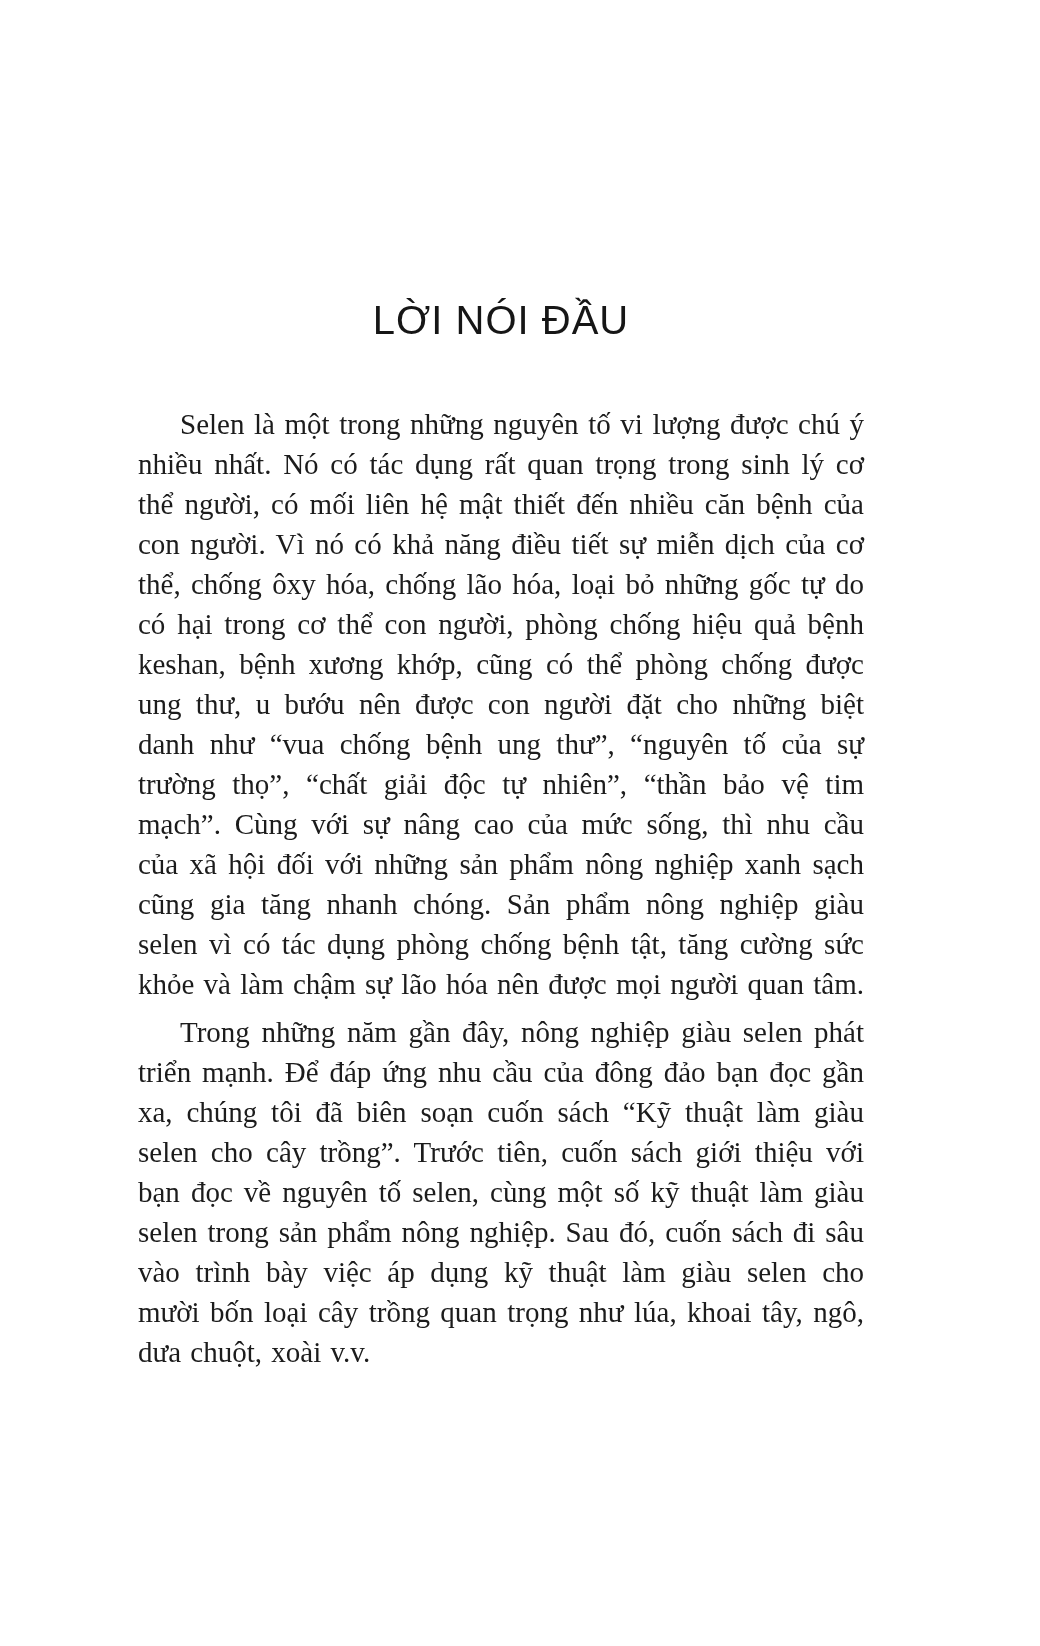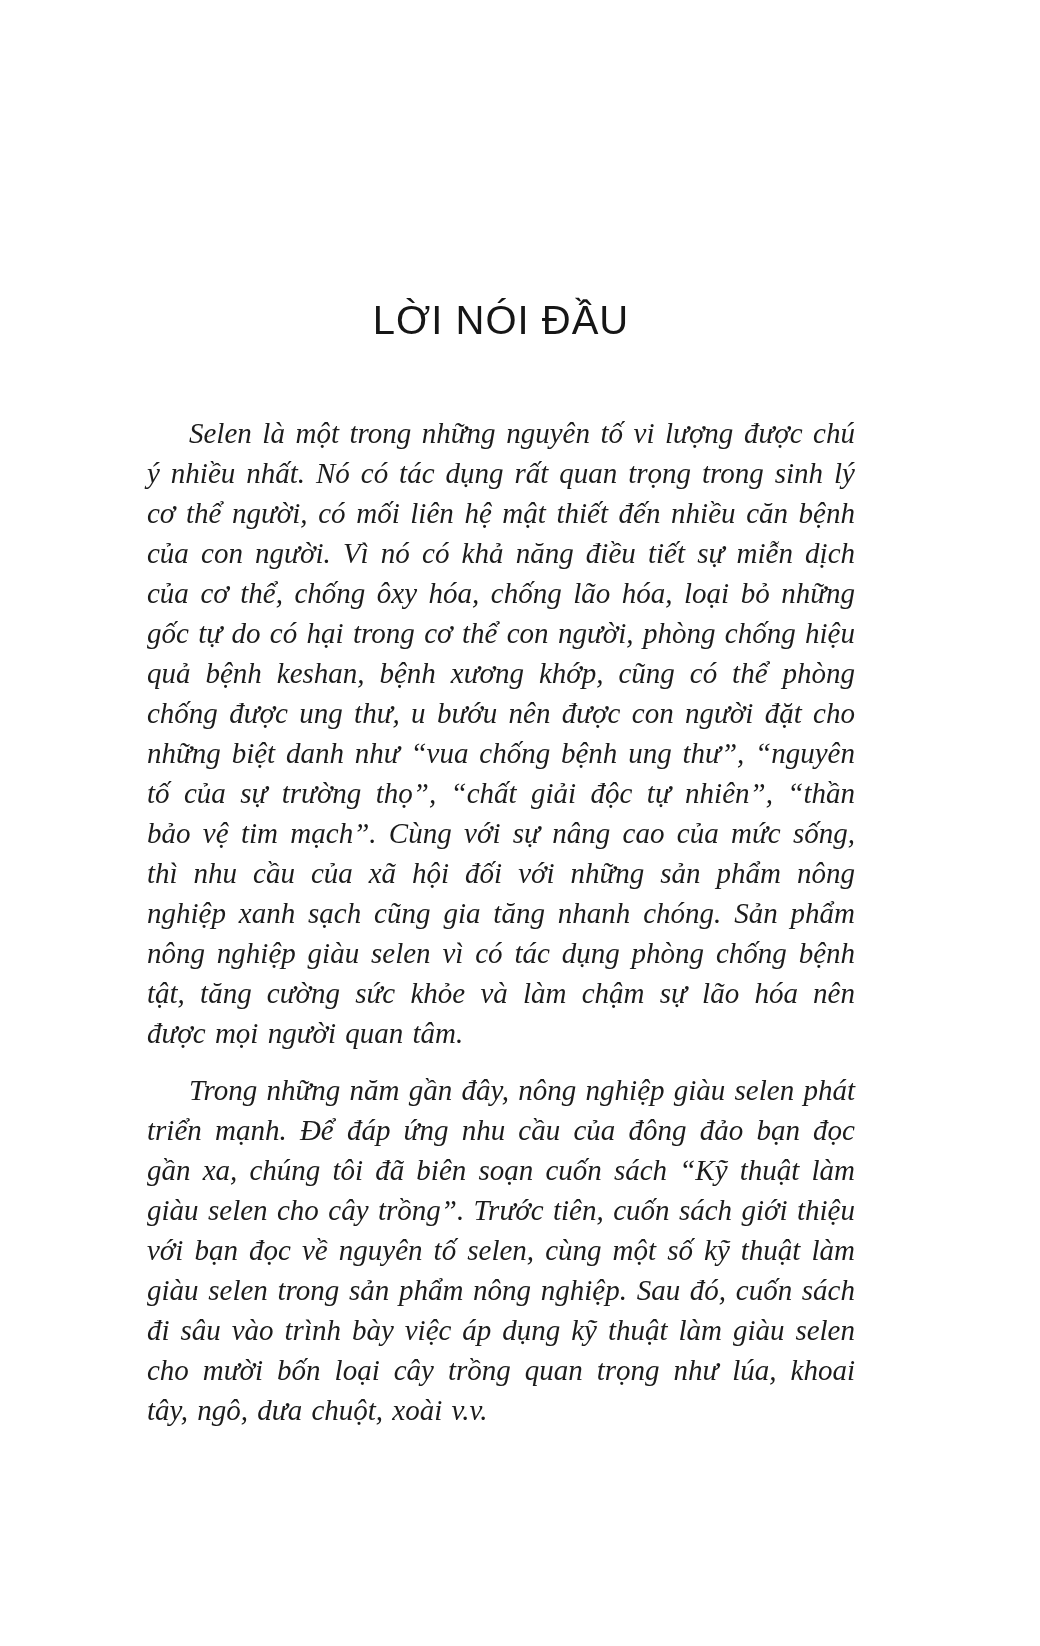--- a/index.html
+++ b/index.html
@@ -33,24 +33,23 @@
     position: absolute;
     top: 396px;
     left: 130px;
     width: 742px;
     font-size: 29px;
     line-height: 40px;
     text-align: justify;
     word-spacing: 2px;
   }
   .content p {
-    margin: 17px;
+    margin: 8px;
     padding: 0;
     text-indent: 42px;
-    font-style: italic;
   }
 </style>
 </head>
 <body>
 
 <div class="page">
   <h1 class="title">LỜI NÓI ĐẦU</h1>
 
   <div class="content">
     <p>Selen là một trong những nguyên tố vi lượng được chú ý nhiều nhất. Nó có tác dụng rất quan trọng trong sinh lý cơ thể người, có mối liên hệ mật thiết đến nhiều căn bệnh của con người. Vì nó có khả năng điều tiết sự miễn dịch của cơ thể, chống ôxy hóa, chống lão hóa, loại bỏ những gốc tự do có hại trong cơ thể con người, phòng chống hiệu quả bệnh keshan, bệnh xương khớp, cũng có thể phòng chống được ung thư, u bướu nên được con người đặt cho những biệt danh như “vua chống bệnh ung thư”, “nguyên tố của sự trường thọ”, “chất giải độc tự nhiên”, “thần bảo vệ tim mạch”. Cùng với sự nâng cao của mức sống, thì nhu cầu của xã hội đối với những sản phẩm nông nghiệp xanh sạch cũng gia tăng nhanh chóng. Sản phẩm nông nghiệp giàu selen vì có tác dụng phòng chống bệnh tật, tăng cường sức khỏe và làm chậm sự lão hóa nên được mọi người quan tâm.</p>

